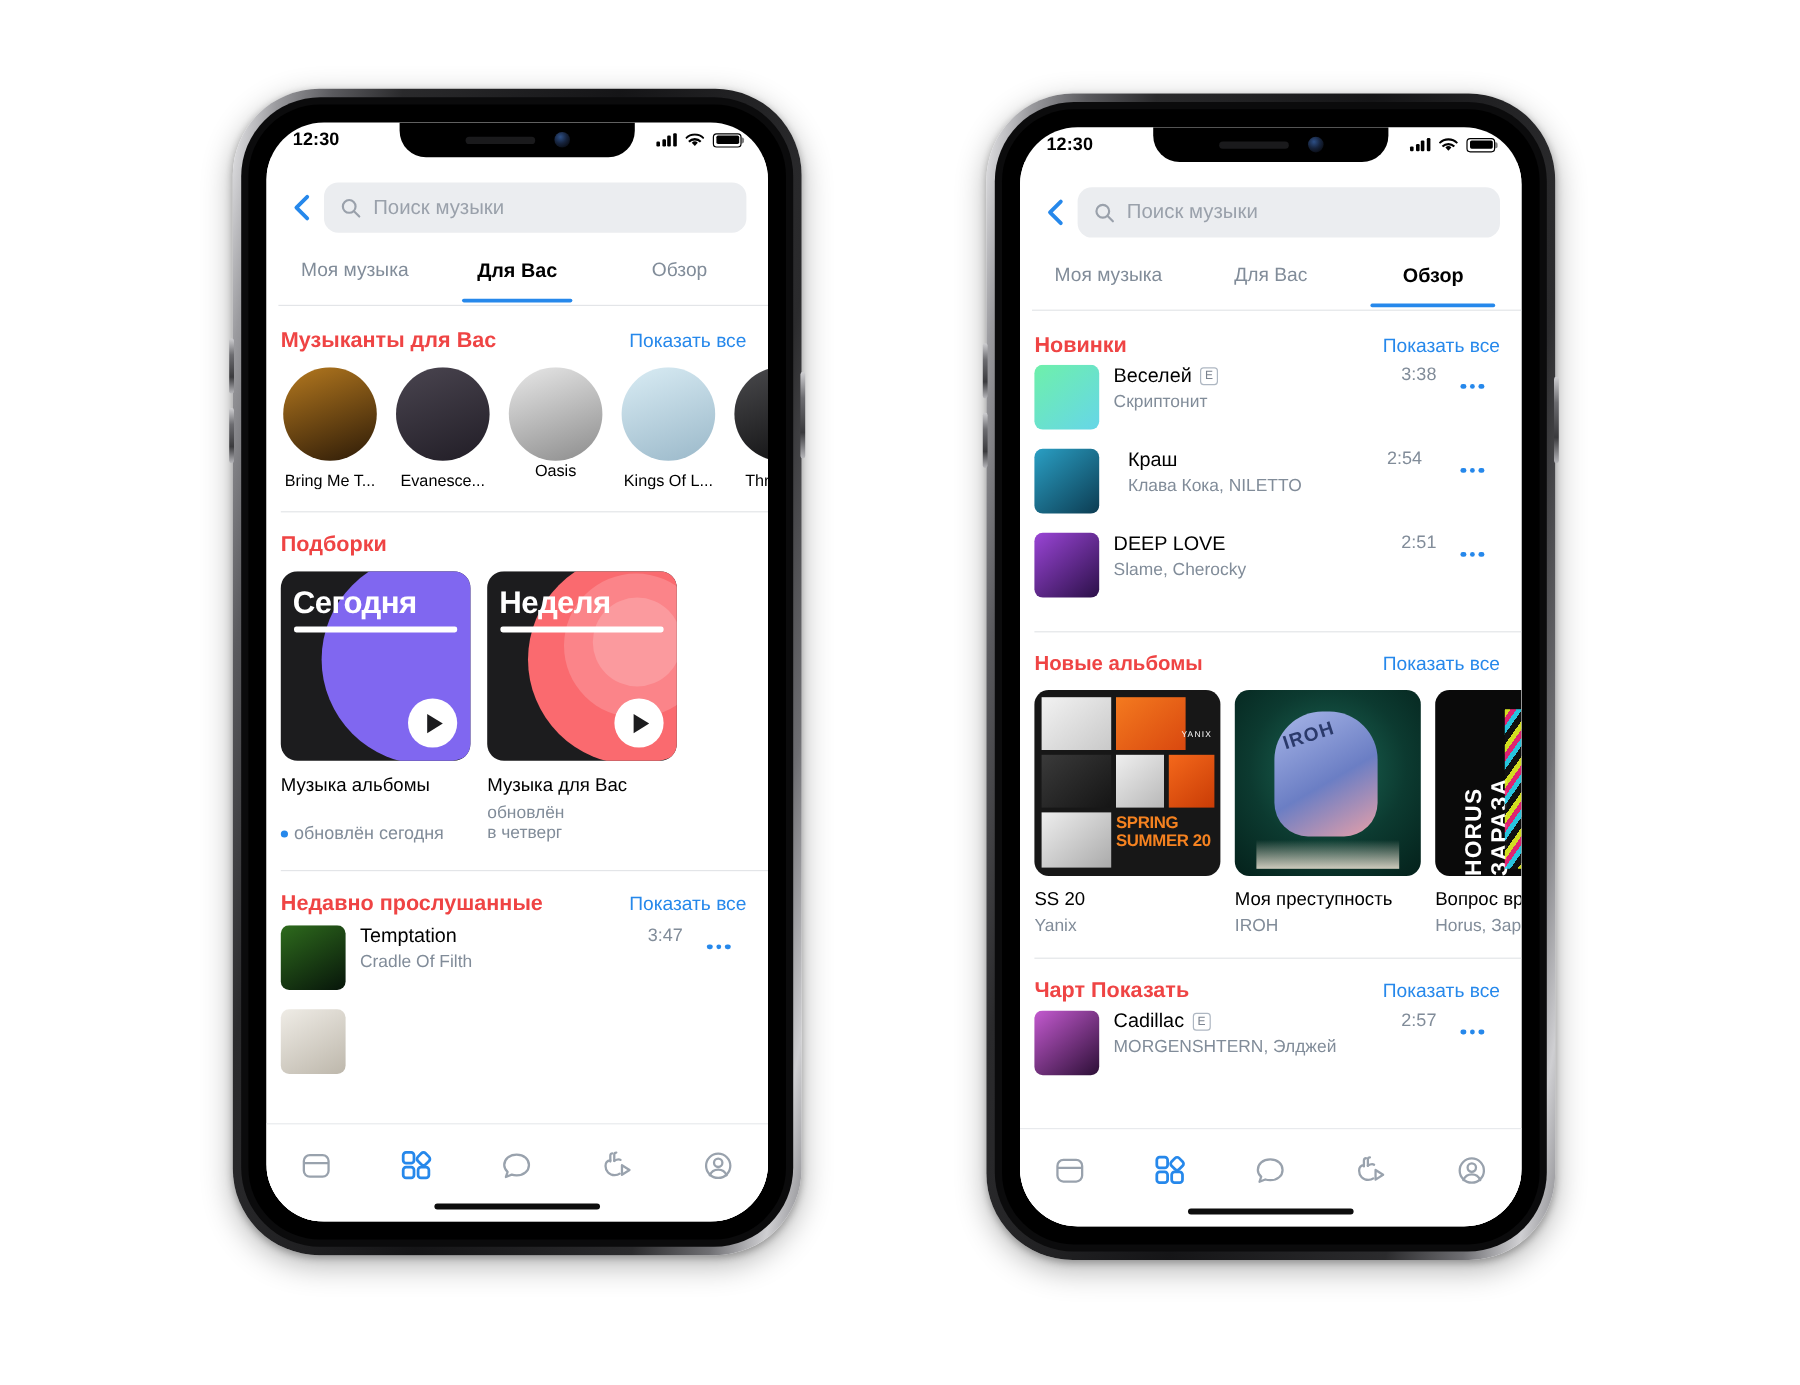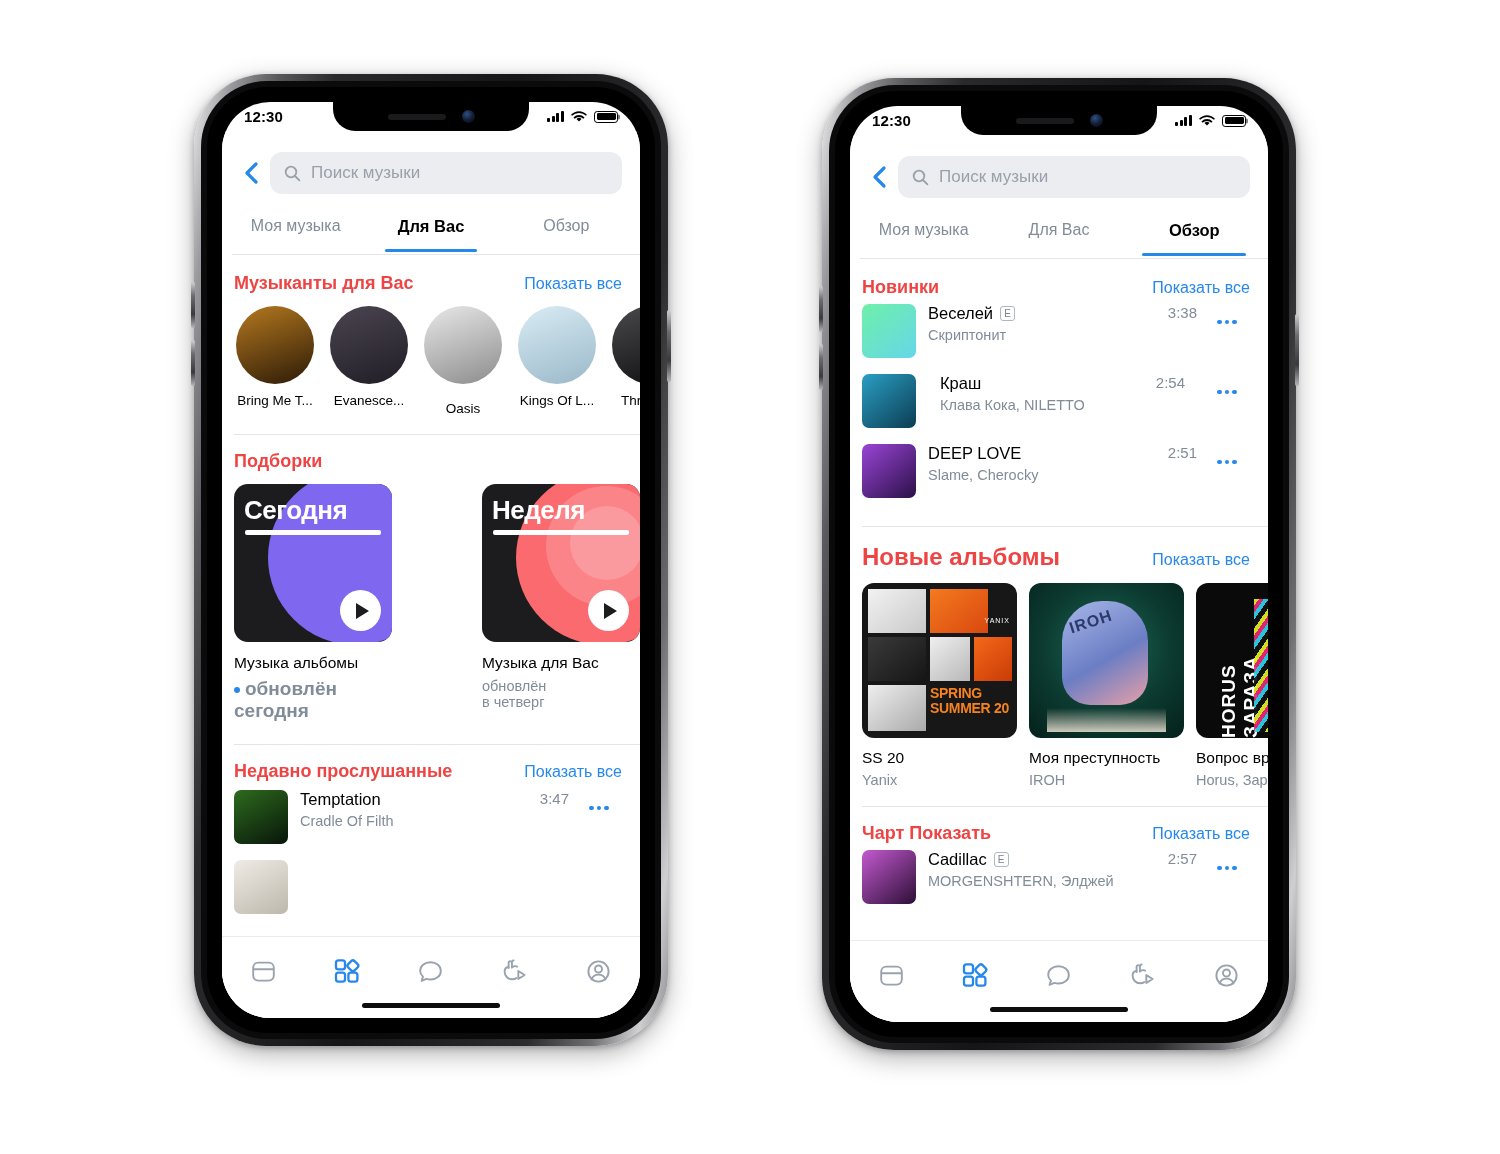--- a/index.html
+++ b/index.html
@@ -234,50 +234,50 @@
           <div class="artist" style="width:86px;">
             <div class="av" style="width:78px; height:78px; background:linear-gradient(160deg,#b5791f,#2c1a07);"></div>
             <div class="nm" style="font-size:13.5px; margin-top:9px;">Bring Me T...</div>
           </div>
           <div class="artist" style="width:86px;">
             <div class="av" style="width:78px; height:78px; background:linear-gradient(160deg,#4a4550,#211d26);"></div>
             <div class="nm" style="font-size:13.5px; margin-top:9px;">Evanesce...</div>
           </div>
           <div class="artist" style="width:86px;">
             <div class="av" style="width:78px; height:78px; background:linear-gradient(160deg,#e8e8e8,#8c8c8c);"></div>
-            <div class="nm" style="font-size:13.5px; margin-top:17px;">Oasis</div>
+            <div class="nm" style="font-size:13.5px; margin-top:1px;">Oasis</div>
           </div>
           <div class="artist" style="width:86px;">
             <div class="av" style="width:78px; height:78px; background:linear-gradient(160deg,#d9ecf4,#9ab8c9);"></div>
             <div class="nm" style="font-size:13.5px; margin-top:9px;">Kings Of L...</div>
           </div>
           <div class="artist" style="width:86px;">
             <div class="av" style="width:78px; height:78px; background:linear-gradient(160deg,#4a4a4d,#0d0d0e);"></div>
             <div class="nm" style="font-size:13.5px; margin-top:9px;">Three D...</div>
           </div>
         </div>
 
         <div class="divider" style="height:1px; margin:18px 0 0 12px;"></div>
 
         <div class="section-head" style="padding:16px 18px 12px 12px;">
           <div class="section-title" style="font-size:18px;">Подборки</div>
         </div>
 
-        <div class="cards" style="padding-left:12px; gap:0;justify-content:space-between;">
+        <div class="cards" style="padding-left:12px; gap:14px;">
           <div class="card" style="width:158px;">
             <div class="art" style="width:158px; height:158px;">
               <div class="blob" style="background:#8067f0; width:175px; height:175px; left:34px; top:-14px;"></div>
               <div class="ttl" style="left:10px; top:11px; font-size:26px;">Сегодня</div>
               <div class="rule" style="left:11px; top:46px; width:136px;"></div>
               <div class="play" style="right:11px; bottom:11px; width:41px; height:41px;">
                 <b style="border-width:8px 0 8px 13px;"></b>
               </div>
             </div>
             <div class="cn" style="font-size:15.5px; margin-top:12px;">Музыка альбомы</div>
-            <div class="cs" style="font-size:19px; margin-top:6px;font-weight:bold;">
+            <div class="cs" style="font-size:15px; margin-top:22px;">
               <span class="dot-blue" style="width:6px;height:6px;margin-right:5px;"></span><span>обновлён сегодня</span>
             </div>
           </div>
 
           <div class="card" style="width:158px;">
             <div class="art" style="width:158px; height:158px;">
               <div class="blob" style="background:#fa6a6f; width:175px; height:175px; left:34px; top:-14px;"></div>
               <div class="blob" style="background:rgba(255,255,255,.18); width:120px; height:120px; left:64px; top:2px;"></div>
               <div class="blob" style="background:rgba(255,255,255,.18); width:74px; height:74px; left:88px; top:22px;"></div>
               <div class="ttl" style="left:10px; top:11px; font-size:26px;">Неделя</div>
@@ -487,21 +487,21 @@
                   <i style="width:4.2px;height:4.2px;"></i>
               </div>
             </div>
           </div>
 
         </div>
 
         <div class="divider" style="height:1px; margin:12px 0 0 12px;"></div>
 
         <div class="section-head" style="padding:16px 18px 12px 12px;">
-          <div class="section-title" style="font-size:24px;">Новые альбомы</div>
+          <div class="section-title" style="font-size:17px;">Новые альбомы</div>
           <div class="show-all" style="font-size:16px;">Показать все</div>
         </div>
 
         <div class="albums" style="padding-left:12px; gap:12px;">
           <div class="album" style="width:155px;">
             <div class="cov" style="width:155px;height:155px;background:#171717;">
               <div style="position:absolute;left:6px;top:6px;width:58px;height:44px;background:linear-gradient(140deg,#f2f2f2,#c9c9c9);"></div>
               <div style="position:absolute;left:68px;top:6px;width:58px;height:44px;background:linear-gradient(140deg,#f47a1f,#d9480f);"></div>
               <div style="position:absolute;left:6px;top:54px;width:58px;height:44px;background:linear-gradient(140deg,#3a3a3a,#151515);"></div>
               <div style="position:absolute;left:68px;top:54px;width:40px;height:44px;background:linear-gradient(140deg,#efefef,#b8b8b8);"></div>

